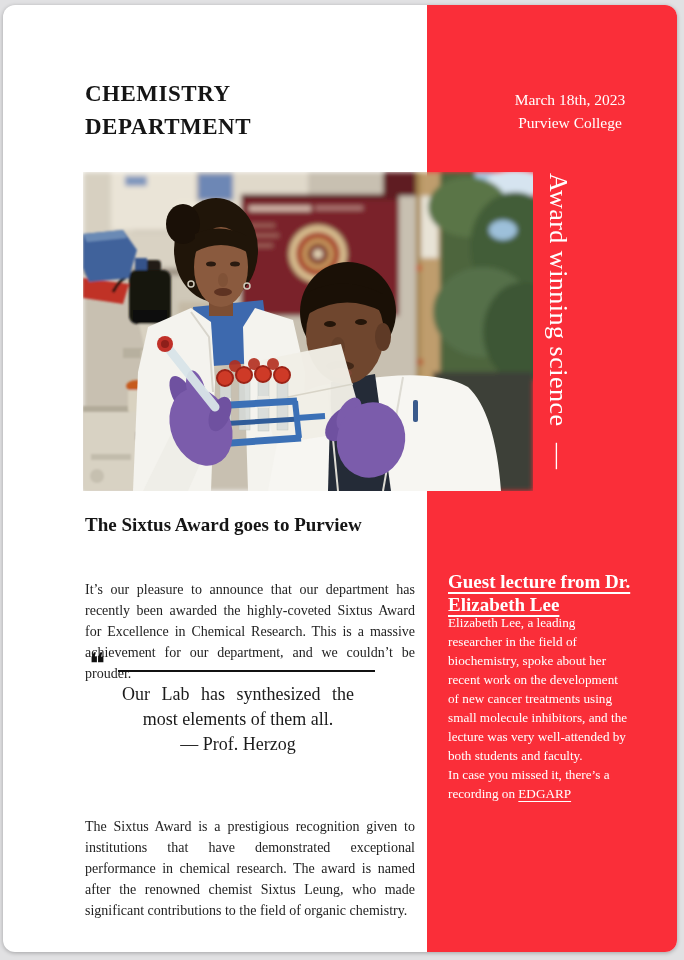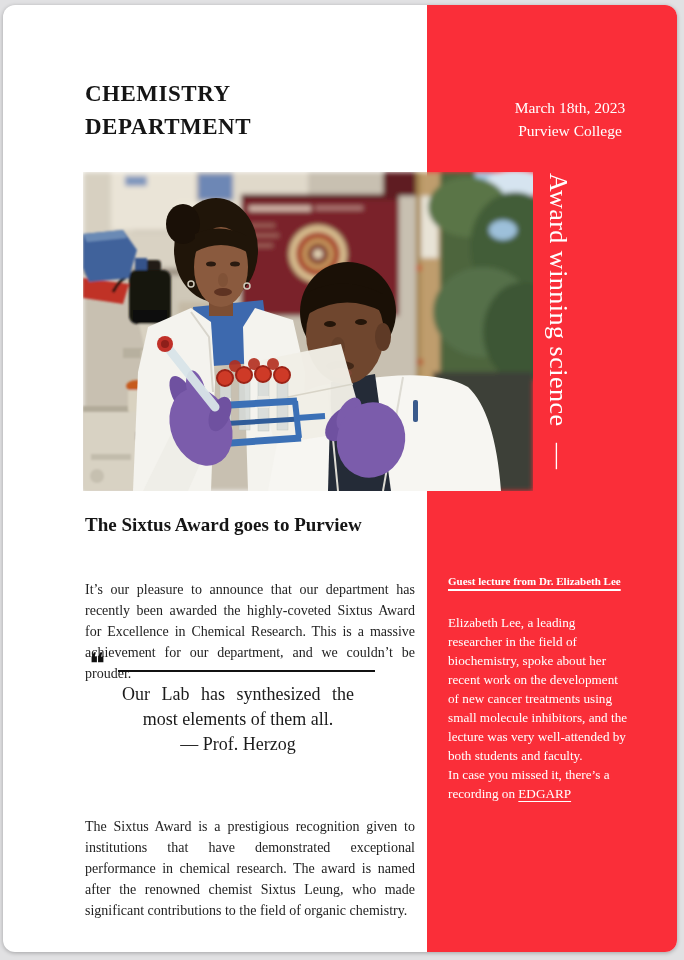--- a/index.html
+++ b/index.html
@@ -18,21 +18,21 @@
     position:absolute; left:424px; top:0; width:250px; height:947px;
     background:var(--accent-red,#fa2e39);
   }
   
   .masthead-title {
     position:absolute; left:82px; top:72px;
     font-size:23px; font-weight:bold; line-height:33px;
     letter-spacing:.5px; color:var(--ink,#151515);
   }
   .masthead-date {
-    position:absolute; right:0; top:91px; width:250px; padding-left:36px;
+    position:absolute; right:0; top:83px; width:250px; padding-left:36px;
     text-align:center; color:#fff; font-size:15.5px; line-height:23px;
   }
   
   .photo { position:absolute; left:80px; top:167px; width:450px; height:319px; }
   .photo svg { display:block; }
   
   .vertical-banner {
     position:absolute; left:536px; top:168px; height:345px; width:34px;
     writing-mode:vertical-rl; color:#fff; font-size:26px; letter-spacing:.5px;
     white-space:nowrap;
@@ -55,21 +55,21 @@
   }
   .quote-rule { position:absolute; left:115px; top:665px; width:257px; height:2px; background:#111; }
   .quote-block {
     position:absolute; left:95px; top:677px; width:280px;
     text-align:center; font-size:18px; line-height:25px; color:#1b1b1b;
   }
   .quote-line-1 { word-spacing:7px; }
   
   .guest-heading {
     position:absolute; left:445px; top:565px; width:185px;
-    color:#fff; font-size:11px; font-weight:bold; line-height:23px;
+    color:#fff; font-size:19px; font-weight:bold; line-height:23px;
     text-decoration:underline; text-underline-offset:4px; text-decoration-thickness:1.5px;
   }
   .guest-col {
     position:absolute; left:445px; top:608px; width:184px;
     color:#fff; font-size:13.2px; line-height:19px;
   }
   .guest-col .recording { }
   .link {
     color:#fff; text-decoration:underline; text-underline-offset:3px; cursor:pointer;
   }

